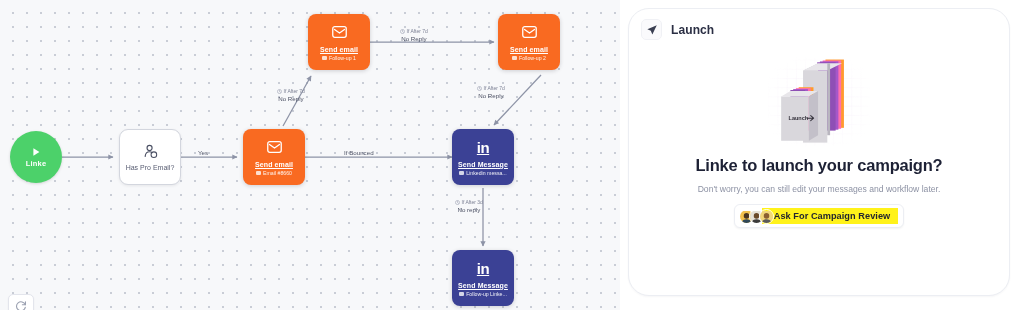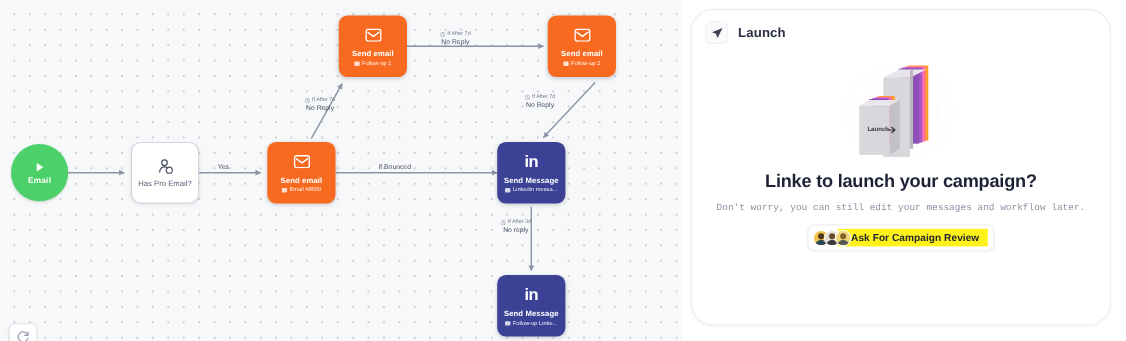--- a/index.html
+++ b/index.html
@@ -51,20 +51,21 @@
   .node-cond .lbl { font-size: 7px; color: #585d72; font-weight: 500; }
 
   
   .node-act {
     width: 62px; height: 56px; border-radius: 8px;
     display: flex; flex-direction: column;
     align-items: center; justify-content: center;
     color: #ffffff;
     box-shadow: 0 1px 4px rgba(20,24,40,.18);
     padding-top: 2px;
+    text-decoration: underline;
   }
   .node-act.email { background: #f96a21; }
   .node-act.linkedin { background: #3b4195; }
   .node-act .topicon { height: 15px; margin-bottom: 6px; display: flex; align-items: center; }
   .node-act .topicon svg { display: block; }
   .node-act .in-glyph {
     font-size: 15px; font-weight: 700; line-height: 15px;
     letter-spacing: -0.5px; font-family: "Liberation Sans", sans-serif;
   }
   .node-act .title { font-size: 7px; font-weight: 700; letter-spacing: .1px; }
@@ -142,21 +143,21 @@
   .card-body {
     display: flex; flex-direction: column; align-items: center;
     padding-top: 10px;
   }
   .illus { width: 120px; height: 104px; }
   .headline {
     font-size: 16.5px; font-weight: 700; color: #1d2135;
     letter-spacing: -.2px; margin-top: 2px; text-align: center;
   }
   .subline {
-    font-size: 8.6px; color: #8d92a4; margin-top: 9px; text-align: right; font-family: Liberation Mono, monospace;
+    font-size: 8.6px; color: #8d92a4; margin-top: 9px; text-align: right;
   }
   .btn-primary {
     margin-top: 13px;
     background: #6b2180;
     color: #ffffff;
     border: none; border-radius: 6px;
     font-size: 9.4px; font-weight: 600;
     padding: 7px 18px;
     cursor: pointer;
     display: flex; align-items: center; gap: 5px;
@@ -219,21 +220,21 @@
         <path d="M541,75 L494,125"></path>
 
         <path d="M483,188 L483,246"></path>
       </g>
     </svg>
 
     <div class="node node-start" style="left:10px; top:131px;">
       <svg class="play" viewBox="0 0 12 12">
         <path d="M3.4,2.2 L9.4,6 L3.4,9.8 Z" fill="#ffffff"></path>
       </svg>
-      <div class="lbl">Email</div>
+      <div class="lbl">Linke</div>
     </div>
 
     <div class="node node-cond" style="left:119px; top:129px;">
       <svg class="icon" viewBox="0 0 16 16">
         <circle cx="7" cy="4.2" r="2.7" fill="none" stroke="#4a4f63" stroke-width="1.2"></circle>
         <path d="M2.3,13.2 C2.6,9.9 4.6,8.2 7,8.2 C8.1,8.2 9.1,8.6 9.9,9.2" fill="none" stroke="#4a4f63" stroke-width="1.2" stroke-linecap="round"></path>
         <circle cx="11.6" cy="11.4" r="3" fill="none" stroke="#4a4f63" stroke-width="1.1"></circle>
       </svg>
       <div class="lbl">Has Pro Email?</div>
     </div>

